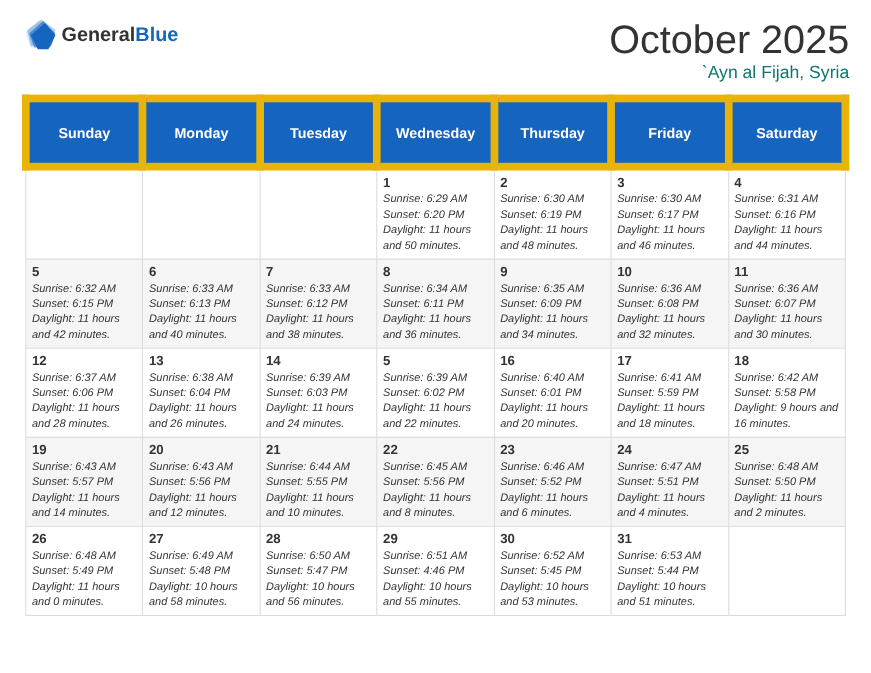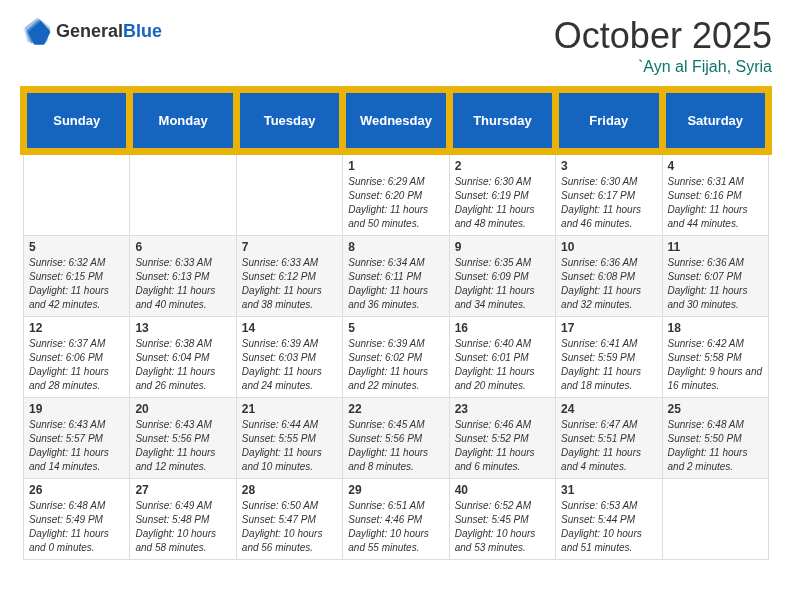--- a/index.html
+++ b/index.html
@@ -369,21 +369,21 @@
           </td>
           <td>
             <div class="day-num">29</div>
             <div class="day-info">
               <div>Sunrise: 6:51 AM</div>
               <div>Sunset: 4:46 PM</div>
               <div>Daylight: 10 hours and 55 minutes.</div>
             </div>
           </td>
           <td>
-            <div class="day-num">40</div>
+            <div class="day-num">30</div>
             <div class="day-info">
               <div>Sunrise: 6:52 AM</div>
               <div>Sunset: 5:45 PM</div>
               <div>Daylight: 10 hours and 53 minutes.</div>
             </div>
           </td>
           <td>
             <div class="day-num">31</div>
             <div class="day-info">
               <div>Sunrise: 6:53 AM</div>

